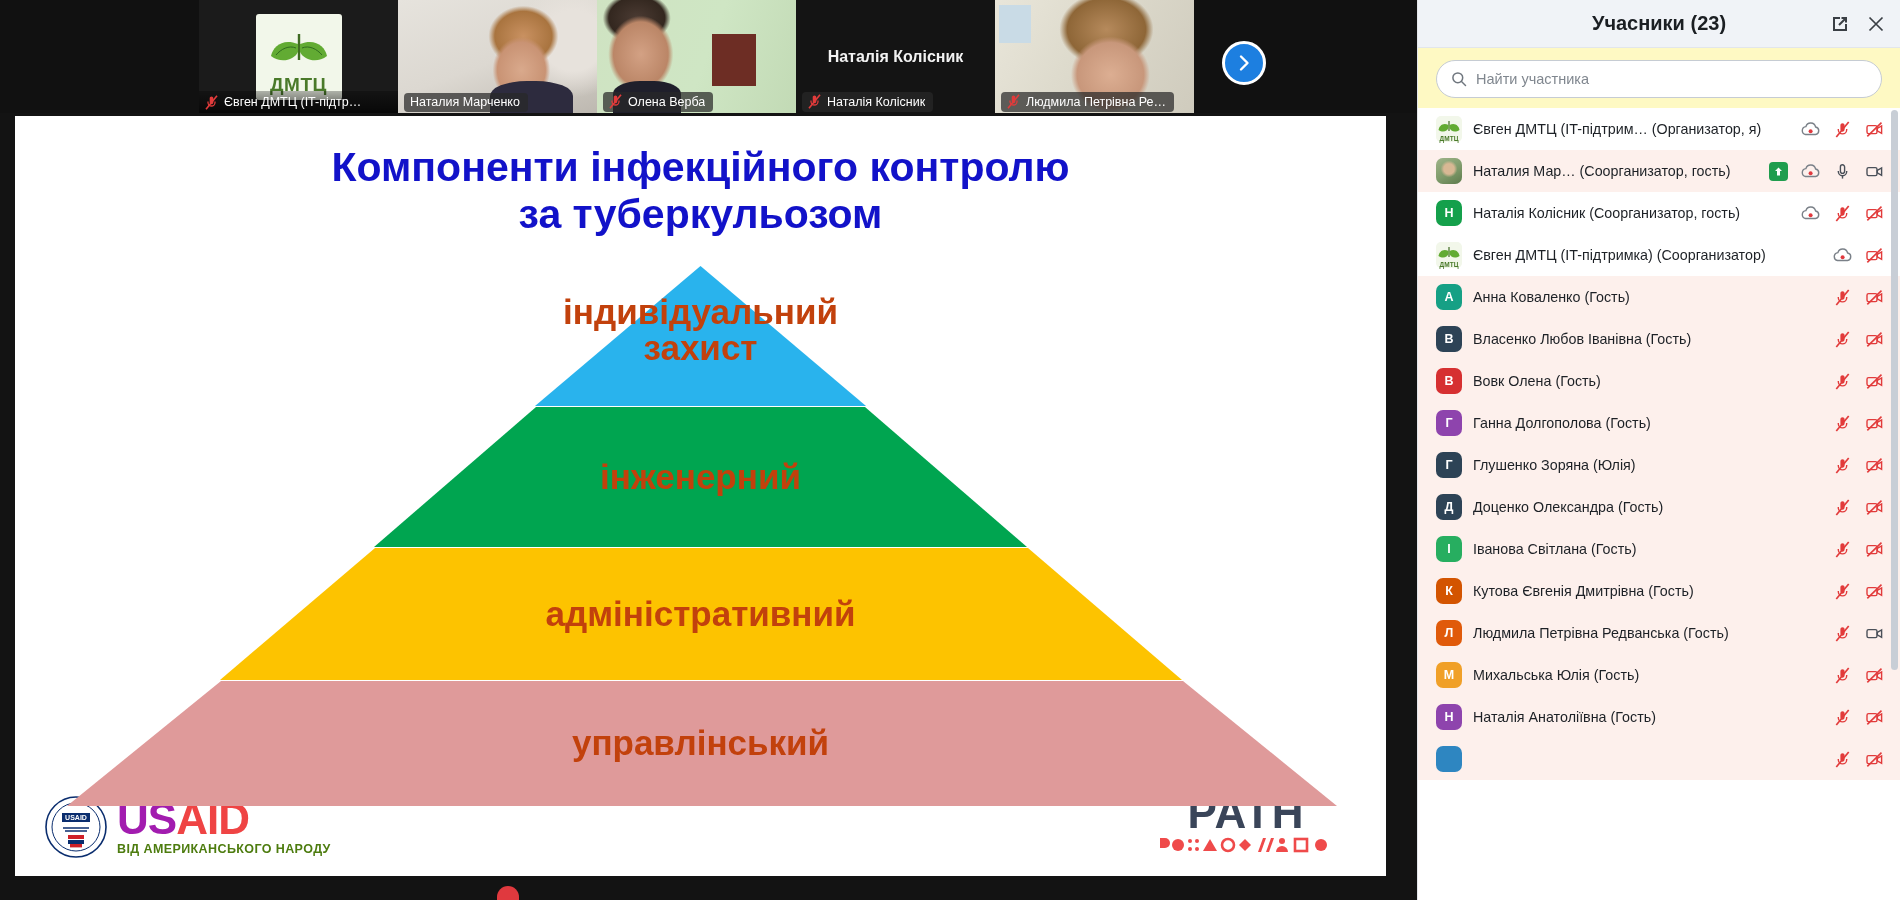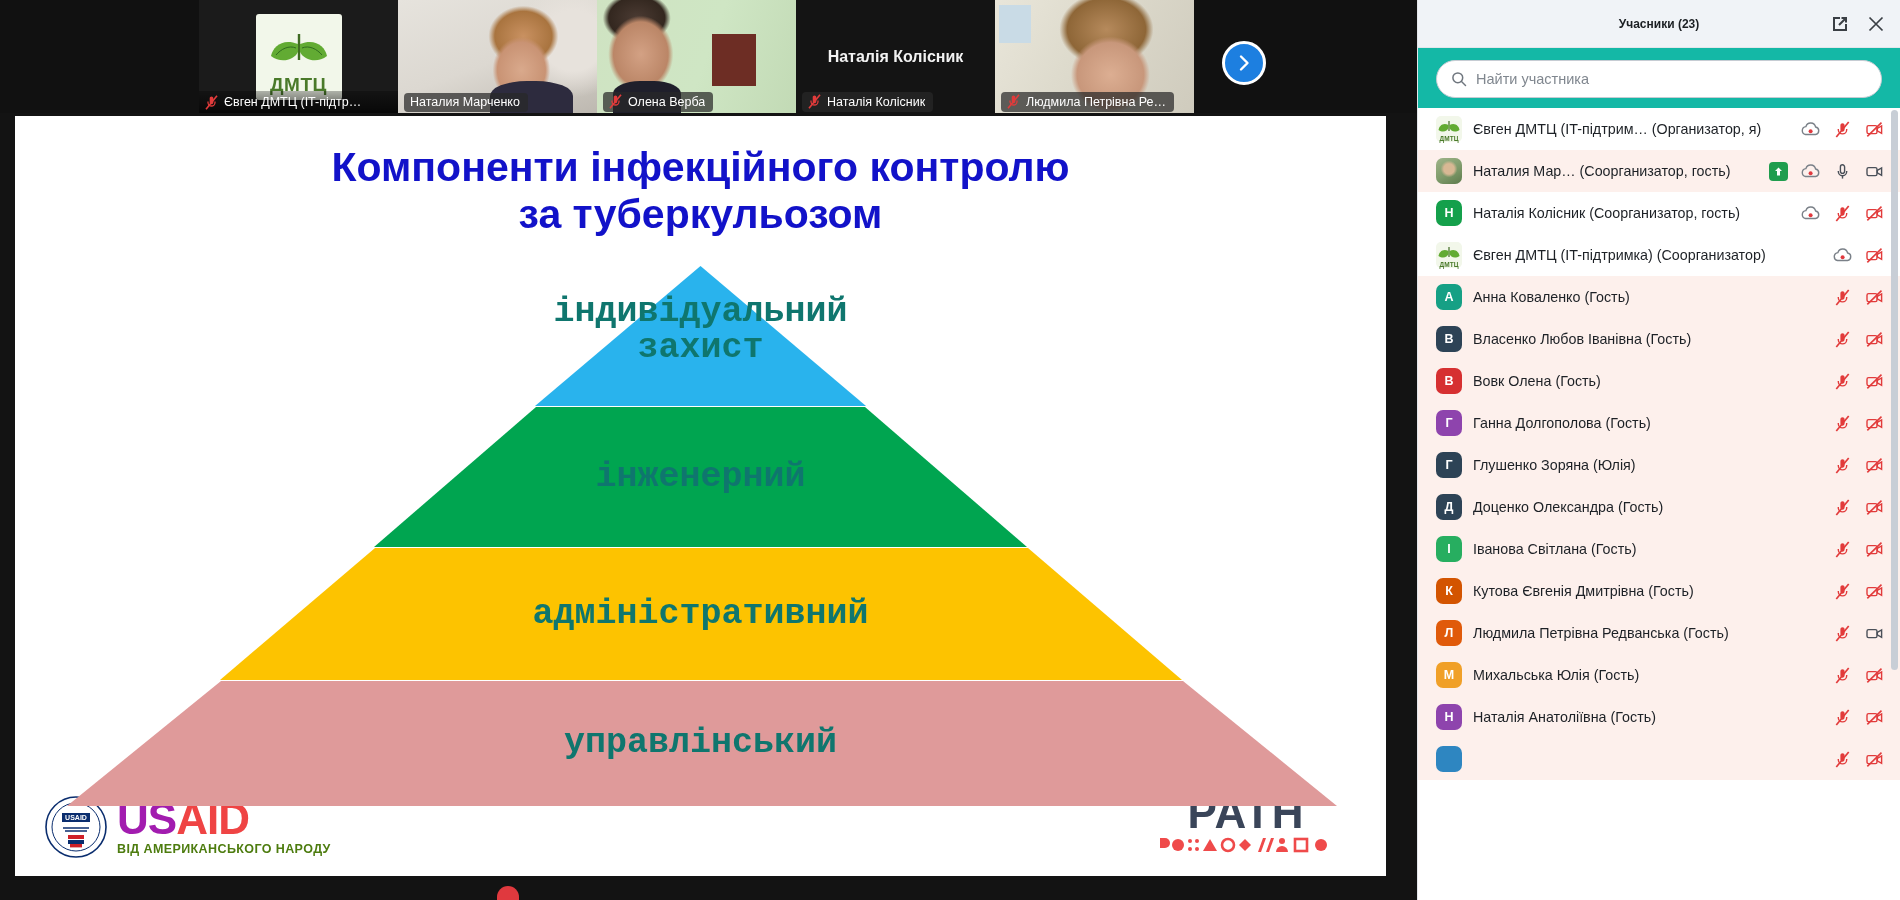--- a/index.html
+++ b/index.html
@@ -131,22 +131,22 @@
     font-size:41px; font-weight:700; line-height:1.14;
     font-family:"Liberation Sans", sans-serif;
     white-space:pre-line;
   }
 
   
   #pyramid { position:absolute; left:0; top:150px; width:100%; height:530px; }
   .tier { position:absolute; left:0; width:100%; display:flex;
     align-items:center; justify-content:center; }
   .tier-label {
-    position:relative; z-index:3; color:#0f766e;
-    font-weight:700; font-family:Liberation Mono, monospace;
+    position:relative; z-index:3; color:#c2410c;
+    font-weight:700; font-family:Liberation Sans, sans-serif;
     text-align:center; white-space:pre-line; line-height:1.04;
   }
   .tier-shape { position:absolute; inset:0; z-index:1; }
 
   #tier-1 { top:0;   height:140px; }
   #tier-2 { top:141px; height:140px; }
   #tier-3 { top:282px; height:132px; }
   #tier-4 { top:415px; height:125px; }
 
   #tier-1 .tier-label { font-size:35px; transform: translateY(-6px); }
@@ -177,26 +177,26 @@
   #panel {
     width:483px; height:900px; flex:0 0 483px;
     background:#ffffff; display:flex; flex-direction:column;
     border-left:1px solid #e3e6ea;
   }
   #panel-header {
     height:48px; flex:0 0 48px; background:#f0f3f7;
     display:flex; align-items:center; justify-content:center;
     position:relative; border-bottom:1px solid #e2e6eb;
   }
-  #panel-title { font-size:12px; font-weight:700; color:#1b1f23; }
+  #panel-title { font-size:20px; font-weight:700; color:#1b1f23; }
   #panel-actions { position:absolute; right:14px; top:0; height:48px;
     display:flex; align-items:center; gap:16px; }
   .hdr-btn { width:20px; height:20px; cursor:pointer; color:#3a3f45; }
 
-  #search-wrap { padding:12px 18px 10px 18px; background:#14b8a6; }
+  #search-wrap { padding:12px 18px 10px 18px; background:#fef9c3; }
   #search-box {
     height:38px; border:1px solid #c6ccd3; border-radius:19px;
     display:flex; align-items:center; gap:9px; padding:0 14px;
     background:#fff;
   }
   #search-input {
     border:none; outline:none; flex:1; font-size:14.5px; color:#20242a;
     font-family:"Liberation Sans", sans-serif; background:transparent;
   }
   #search-input::placeholder { color:#80878f; }

